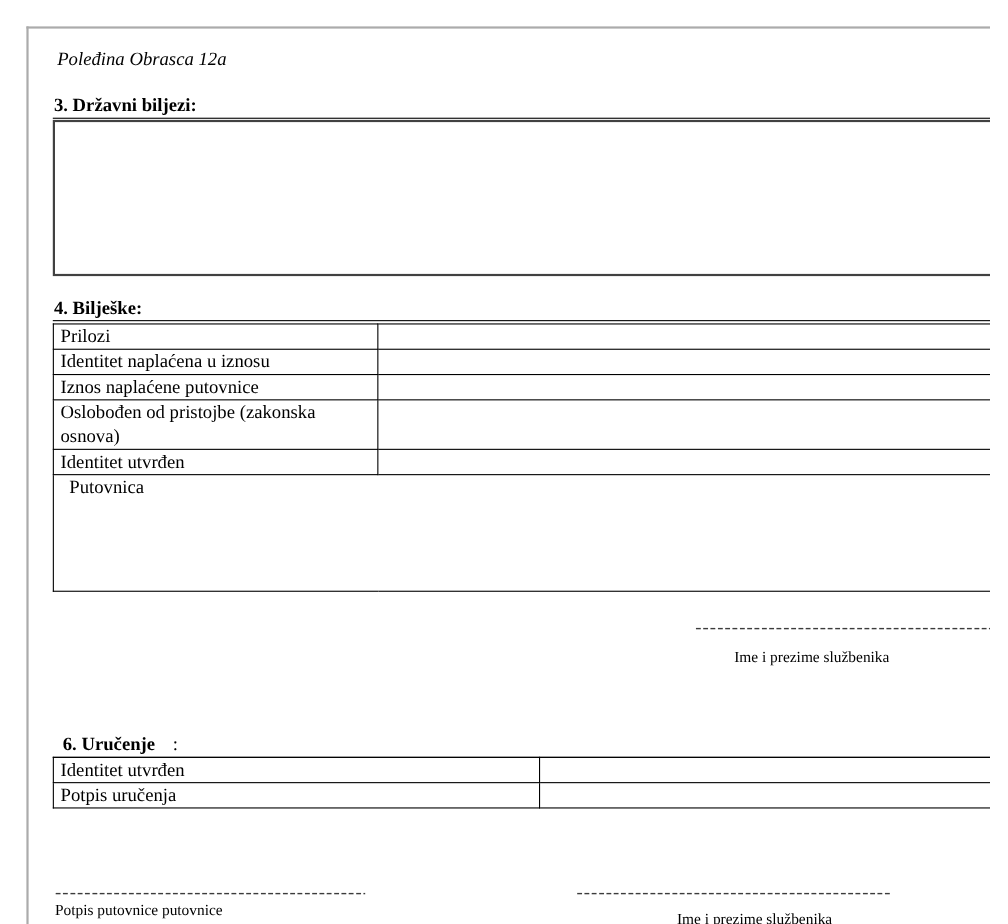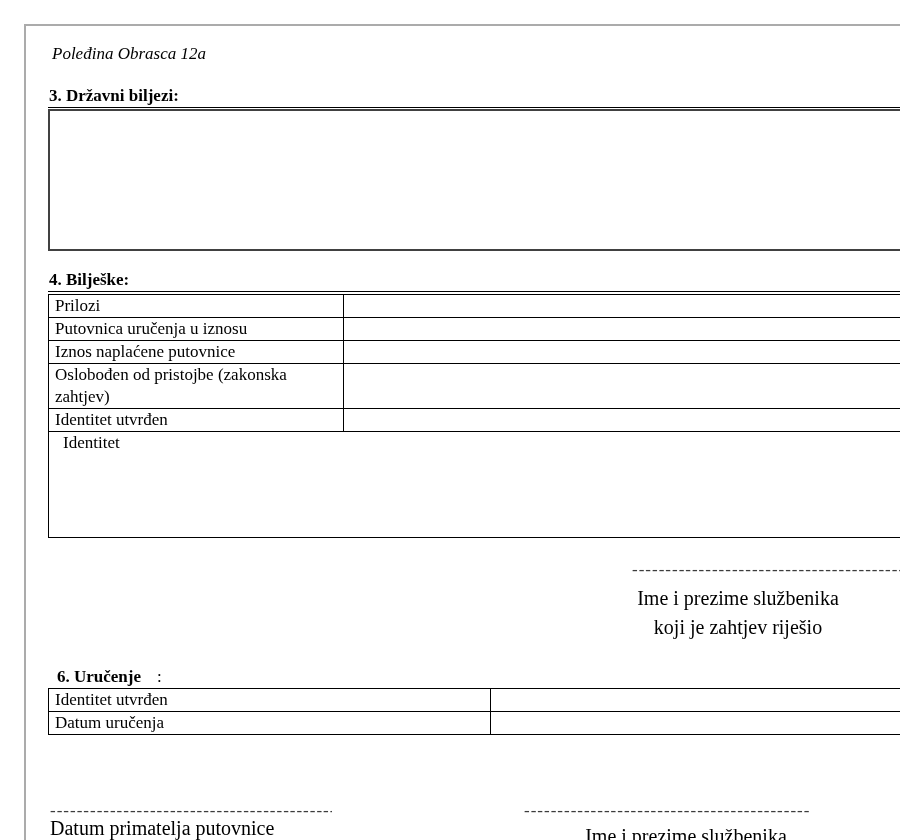--- a/index.html
+++ b/index.html
@@ -62,21 +62,21 @@
     font-size:17px; line-height:20px;
     color:#3c3c3c;
     letter-spacing:1px;
     white-space:nowrap; overflow:hidden;
   }
   #officer-dash { left:598px; top:526px; width:302px; }
   #sig-left-dash { left:16px; top:767px; width:282px; }
   #sig-right-dash { left:490px; top:767px; width:286px; }
   .caption {
     position:absolute;
-    font-size:20px; line-height:21px;
+    font-size:14px; line-height:21px;
   }
   #officer-caption { left:556px; top:546px; width:296px; text-align:center; }
   #sig-left-caption { left:16px; top:784px; }
   #sig-right-caption { left:502px; top:784px; width:300px; text-align:center; }
 </style>
 </head>
 <body>
 
 <div id="page">
 
@@ -92,71 +92,70 @@
     <colgroup>
         <col class="c-label">
         <col class="c-value">
       </colgroup>
     <tbody>
         <tr>
       <td class="h1">Prilozi</td>
       <td class="h1"></td>
     </tr>
     <tr>
-      <td class="h1">Putovnica uručenja u iznosu</td>
+      <td class="h1">Identitet naplaćena u iznosu</td>
       <td class="h1"></td>
     </tr>
     <tr>
       <td class="h1">Iznos naplaćene putovnice</td>
       <td class="h1"></td>
     </tr>
     <tr>
-      <td class="h2">Oslobođen od pristojbe (zakonska zahtjev)</td>
+      <td class="h2">Oslobođen od pristojbe (zakonska osnova)</td>
       <td class="h2"></td>
     </tr>
     <tr>
       <td class="h1">Identitet utvrđen</td>
       <td class="h1"></td>
     </tr>
     <tr>
       <td class="note-cell" colspan="2">
-        <span>Identitet</span>
+        <span>Putovnica</span>
       </td>
     </tr>
   </tbody>
     </table>
 
   <div class="dash-line" id="officer-dash">------------------------------------------------------------</div>
   <div class="caption" id="officer-caption">
     <div>Ime i prezime službenika</div>
-    <div>koji je zahtjev riješio</div>
   </div>
 
   <div class="section-heading" id="heading-5">
     <span>6. Uručenje</span><span class="colon-normal">:</span>
   </div>
 
   <table class="form-table" id="delivery-table">
     <colgroup>
         <col class="c-label">
         <col class="c-value">
       </colgroup>
     <tbody>
         <tr>
       <td class="h1">Identitet utvrđen</td>
       <td class="h1"></td>
     </tr>
     <tr>
-      <td class="h1">Datum uručenja</td>
+      <td class="h1">Potpis uručenja</td>
       <td class="h1"></td>
     </tr>
   </tbody>
     </table>
 
   <div class="dash-line" id="sig-left-dash">------------------------------------------------------------</div>
-  <div class="caption" id="sig-left-caption">Datum primatelja putovnice</div>
+  <div class="caption" id="sig-left-caption">Potpis putovnice putovnice</div>
 
   <div class="dash-line" id="sig-right-dash">------------------------------------------------------------</div>
   <div class="caption" id="sig-right-caption">
     <div>Ime i prezime službenika</div>
   </div>
 
 </div>
 
 </body></html>

